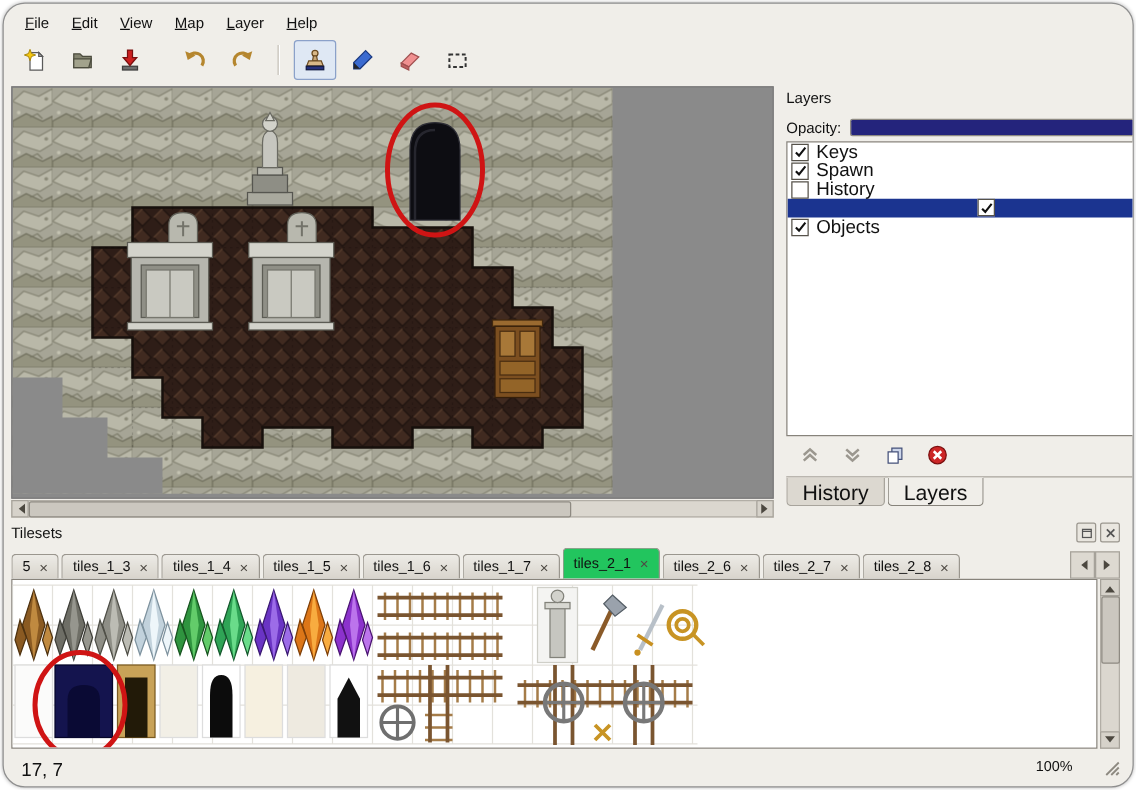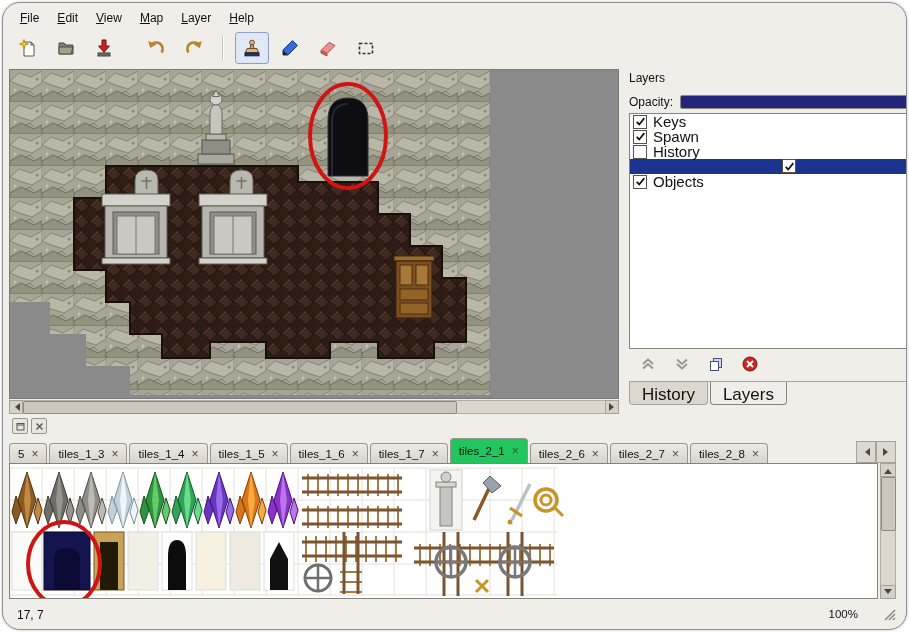--- a/index.html
+++ b/index.html
@@ -77,21 +77,21 @@
   .tab-close{font-size:12px;color:#4e4a44;line-height:1;}
   .ts-nav{position:absolute;right:0;top:24px;width:40px;height:22px;display:flex;}
   .ts-nav-btn{width:20px;height:22px;display:flex;align-items:center;justify-content:center;
     border:1px solid #a6a29a;background:#ddd9d1;box-sizing:border-box;}
   .ts-canvas{position:absolute;top:46px;left:0;width:869px;height:136px;background:#fff;
     border:1px solid #87837b;box-sizing:border-box;overflow:hidden;}
   .ts-vscroll{position:absolute;top:46px;right:0;width:16px;height:136px;}
 
   
   .statusbar{position:absolute;left:6px;right:6px;top:600px;height:24px;}
-  .status-coords{position:absolute;left:8px;top:5px;font-size:12px;}
+  .status-coords{position:absolute;left:8px;top:5px;font-size:15px;}
   .status-zoom{position:absolute;right:42px;top:5px;font-size:11.5px;}
   .resize-grip{position:absolute;right:2px;top:4px;width:16px;height:16px;}
 </style>
 </head>
 <body>
 
 <div class="window">
 
   <div class="menubar">
       <div class="menu-item"><u>F</u>ile</div>
@@ -343,20 +343,21 @@
       </span>
     </div>
     <div class="panel-tabs">
         <div class="panel-tab">History</div>
         <div class="panel-tab active">Layers</div>
       </div>
   </div>
 
   <div class="tilesets-panel">
     <div class="panel-titlebar">
+      <span class="panel-title">Tilesets</span>
       <span class="panel-btn">
         <svg width="9" height="9">
             <rect x="1" y="1.5" width="7" height="6.5" fill="none" stroke="#555"></rect>
             <line x1="1" y1="3" x2="8" y2="3" stroke="#555"></line>
           </svg>
       </span>
       <span class="panel-btn">
         <svg width="9" height="9">
             <path d="M1.5,1.5 L7.5,7.5 M7.5,1.5 L1.5,7.5" stroke="#555" stroke-width="1.4"></path>
           </svg>

